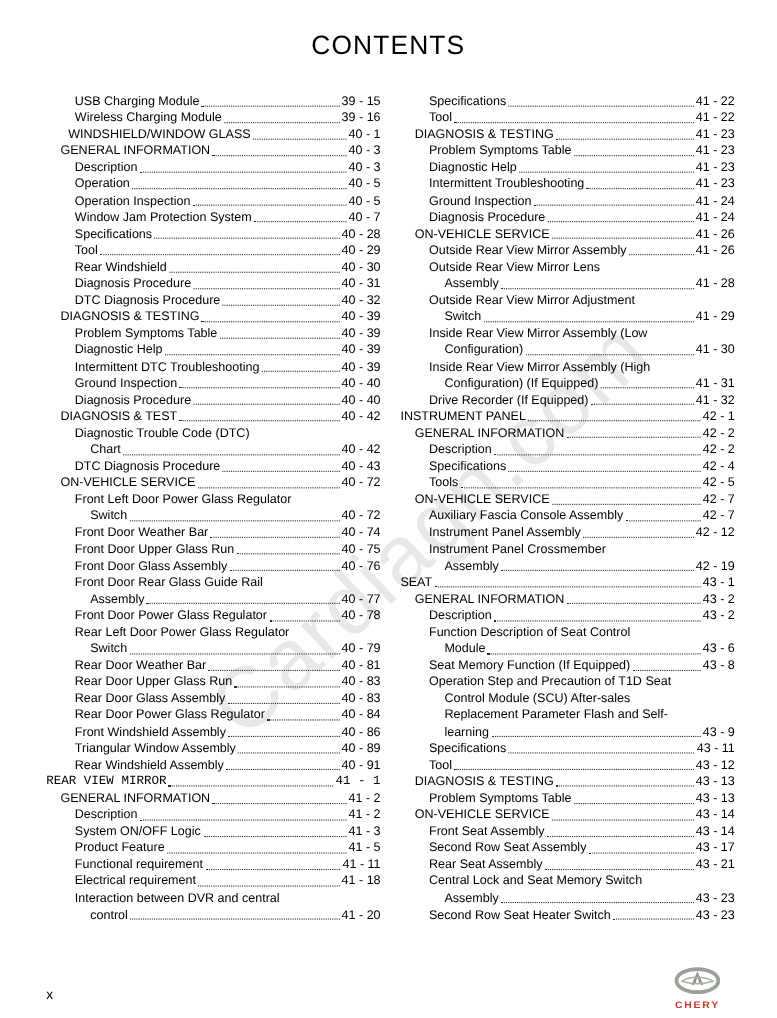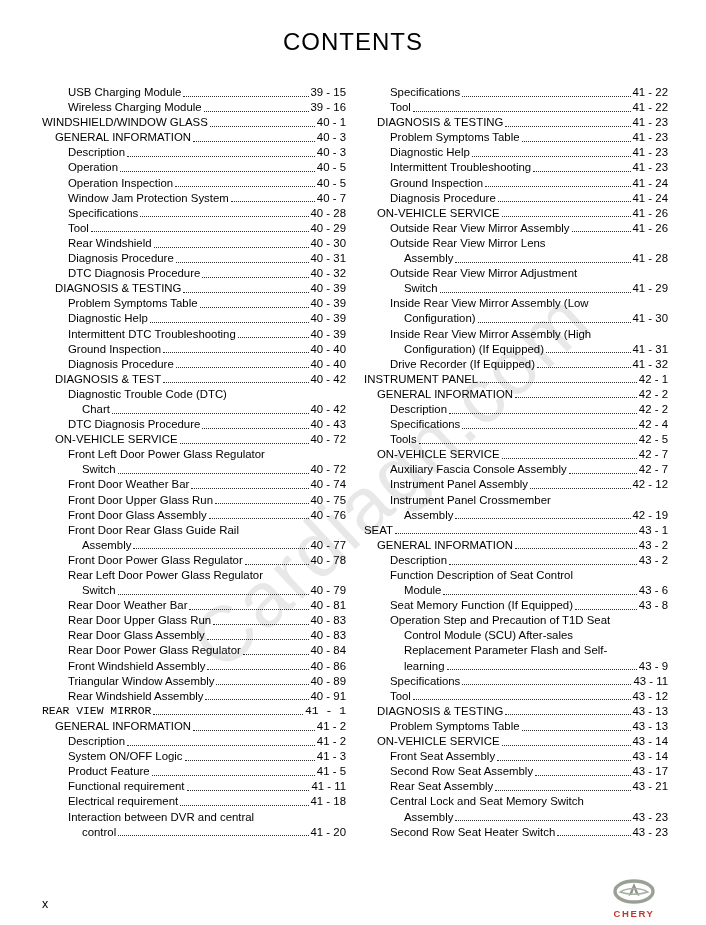--- a/index.html
+++ b/index.html
@@ -90,21 +90,21 @@
           <div class="row" style="padding-left: 26px;">
             <span class="label">USB Charging Module</span>
             <span class="leader"></span>
             <span class="pagenum">39 - 15</span>
           </div>
           <div class="row" style="padding-left: 26px;">
             <span class="label">Wireless Charging Module</span>
             <span class="leader"></span>
             <span class="pagenum">39 - 16</span>
           </div>
-          <div class="row" style="padding-left: 0px;">
+          <div class="row" style="padding-left: 0px; margin-left: 20px;">
             <span class="label">WINDSHIELD/WINDOW GLASS</span>
             <span class="leader"></span>
             <span class="pagenum">40 - 1</span>
           </div>
           <div class="row" style="padding-left: 13px;">
             <span class="label">GENERAL INFORMATION</span>
             <span class="leader"></span>
             <span class="pagenum">40 - 3</span>
           </div>
           <div class="row" style="padding-left: 26px;">

